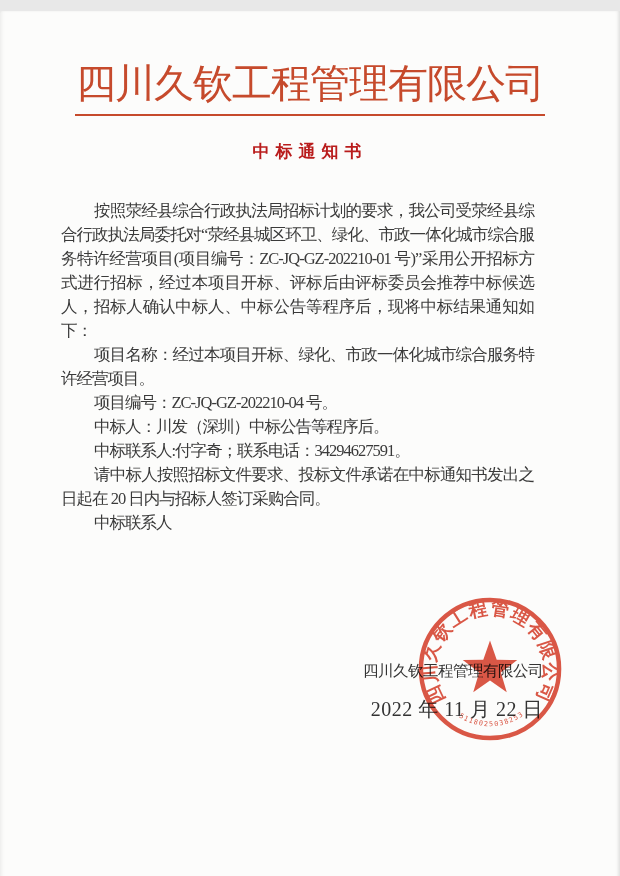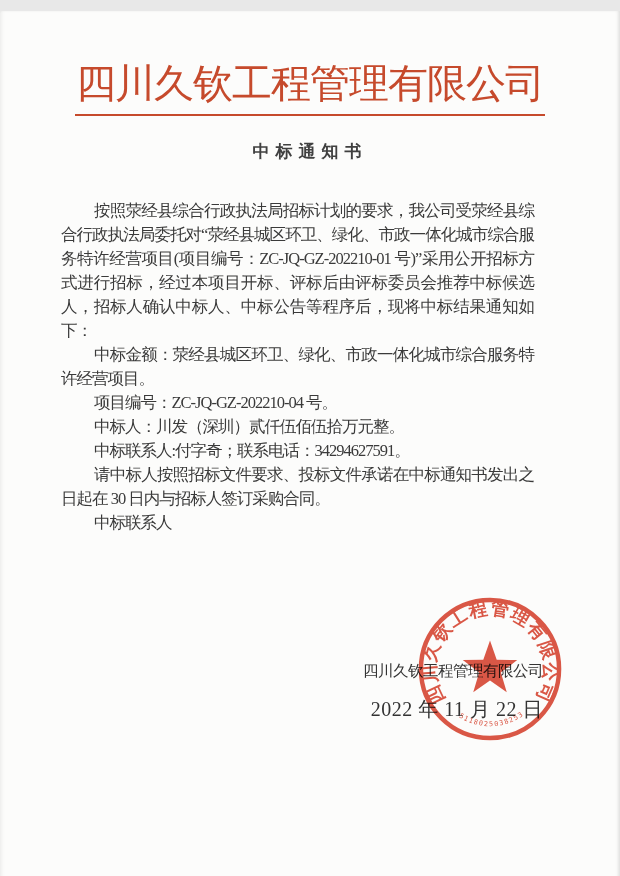--- a/index.html
+++ b/index.html
@@ -27,21 +27,21 @@
     margin:7px auto 0 auto;
     border:none;
     border-top:2px solid #c64a2c;
   }
   .doc-title{
     margin-top:24px;
     text-align:center;
     font-size:17px;
     font-weight:bold;
     letter-spacing:6px;
-    color:#404040;
+    color:#b91c1c;
   }
   .doc-body{
     position:absolute;
     left:61px;
     top:188px;
     width:473px;
     font-size:16.5px;
     line-height:24px;
     letter-spacing:-1px;
     color:#3a3a3a;
@@ -83,25 +83,25 @@
 <div class="page">
 
   <div class="letterhead">四川久钦工程管理有限公司</div>
 
   <hr class="letterhead-rule">
 
   <div class="doc-title">中标通知书</div>
 
   <div class="doc-body">
     <p>按照荥经县综合行政执法局招标计划的要求，我公司受荥经县综合行政执法局委托对“荥经县城区环卫、绿化、市政一体化城市综合服务特许经营项目(项目编号：ZC-JQ-GZ-202210-01 号)”采用公开招标方式进行招标，经过本项目开标、评标后由评标委员会推荐中标候选人，招标人确认中标人、中标公告等程序后，现将中标结果通知如下：</p>
-    <p>中标金额：荥经县城区环卫、绿化、市政一体化城市综合服务特许经营项目。</p>
+    <p>项目名称：经过本项目开标、绿化、市政一体化城市综合服务特许经营项目。</p>
     <p>项目编号：ZC-JQ-GZ-202210-04 号。</p>
-    <p>中标人：川发（深圳）贰仟伍佰伍拾万元整。</p>
+    <p>中标人：川发（深圳）中标公告等程序后。</p>
     <p>中标联系人:付字奇；联系电话：34294627591。</p>
-    <p>请中标人按照招标文件要求、投标文件承诺在中标通知书发出之日起在 30 日内与招标人签订采购合同。</p>
+    <p>请中标人按照招标文件要求、投标文件承诺在中标通知书发出之日起在 20 日内与招标人签订采购合同。</p>
     <p>中标联系人</p>
   </div>
 
   <div class="signature">
     <div class="company-sign">四川久钦工程管理有限公司</div>
     <div class="date-sign">2022 年 11 月 22 日</div>
   </div>
 
   <svg class="seal" viewBox="0 0 150 150" aria-hidden="true">
     <defs>

